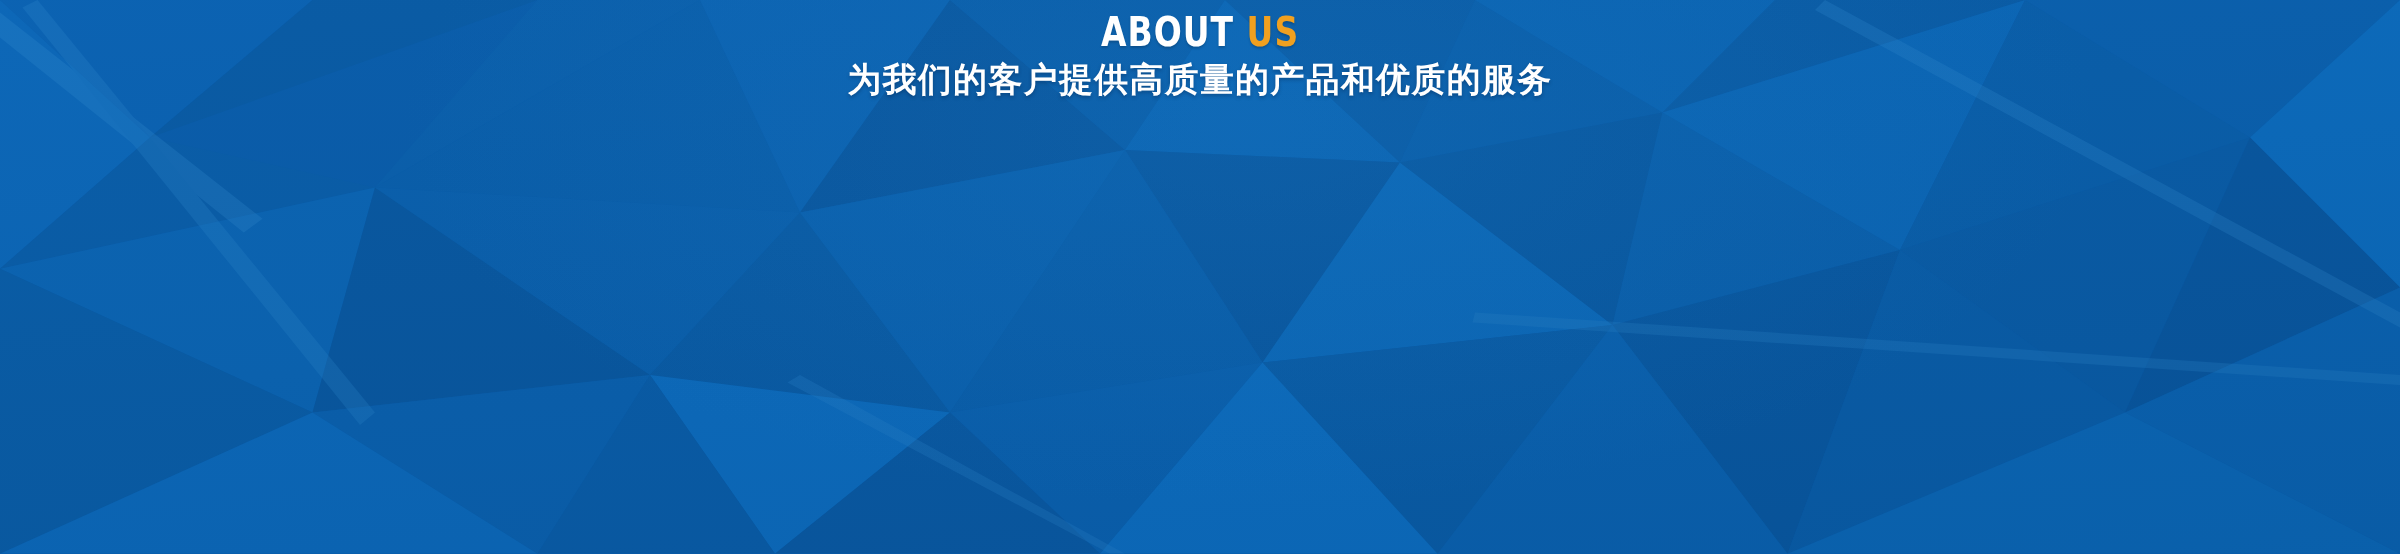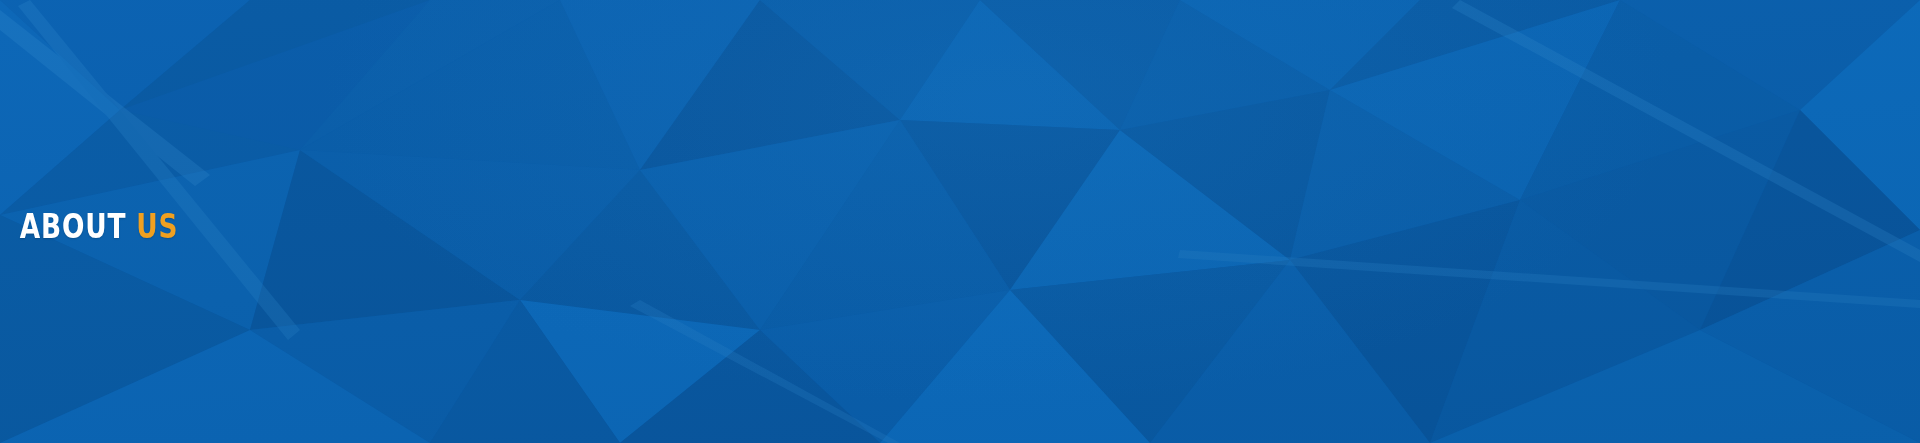--- a/index.html
+++ b/index.html
@@ -36,20 +36,21 @@
       linear-gradient(175deg, rgba(13,100,178,0.30) 0%, rgba(5,74,140,0.32) 100%);
     pointer-events:none;
   }
 
   
   .content {
     position:absolute;
     top:0; left:0;
     width:1920px; height:443px;
     display:flex;
+    flex-direction:column;
     align-items:center;
     padding-top:9px;
   }
 
   .title-en {
     font-size:33px;
     font-weight:bold;
     letter-spacing:1px;
     line-height:1.0;
     font-family:"DejaVu Sans", sans-serif;
@@ -169,15 +170,16 @@
 
   <div class="bg-wash"></div>
 
   <div class="content">
 
     <div class="title-en">
       <span class="w">ABOUT</span><span>&nbsp;</span><span class="o">US</span>
     </div>
 
 
+    <div class="headline">为我们的客户提供高质量的产品和优质的服务</div>
 
   </div>
 </div>
 
 </body></html>

